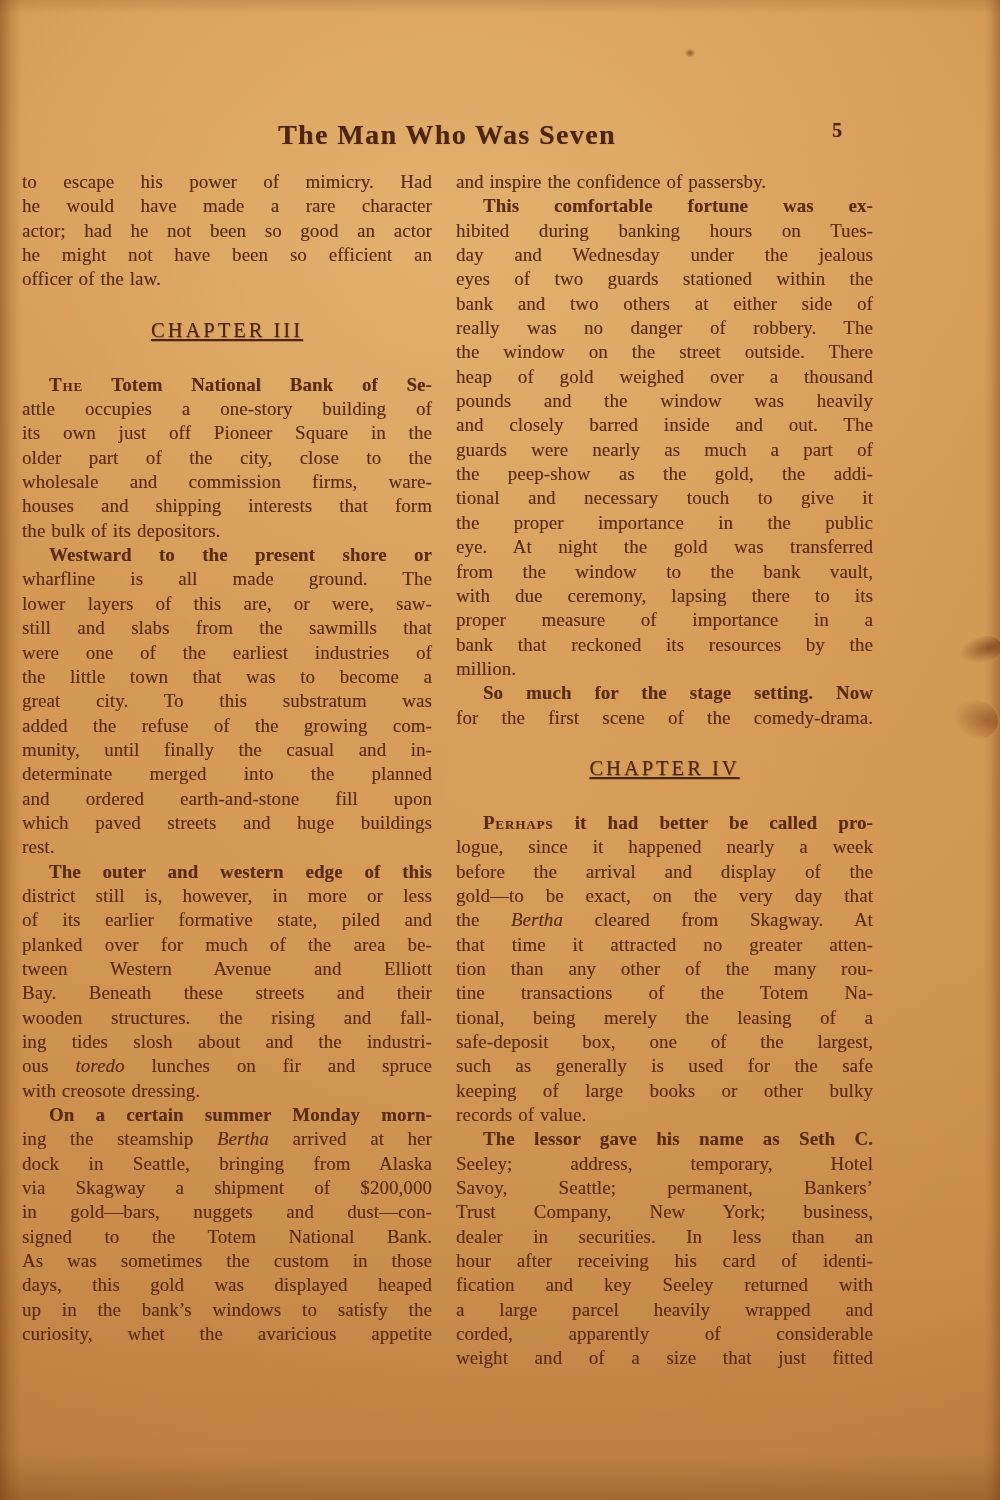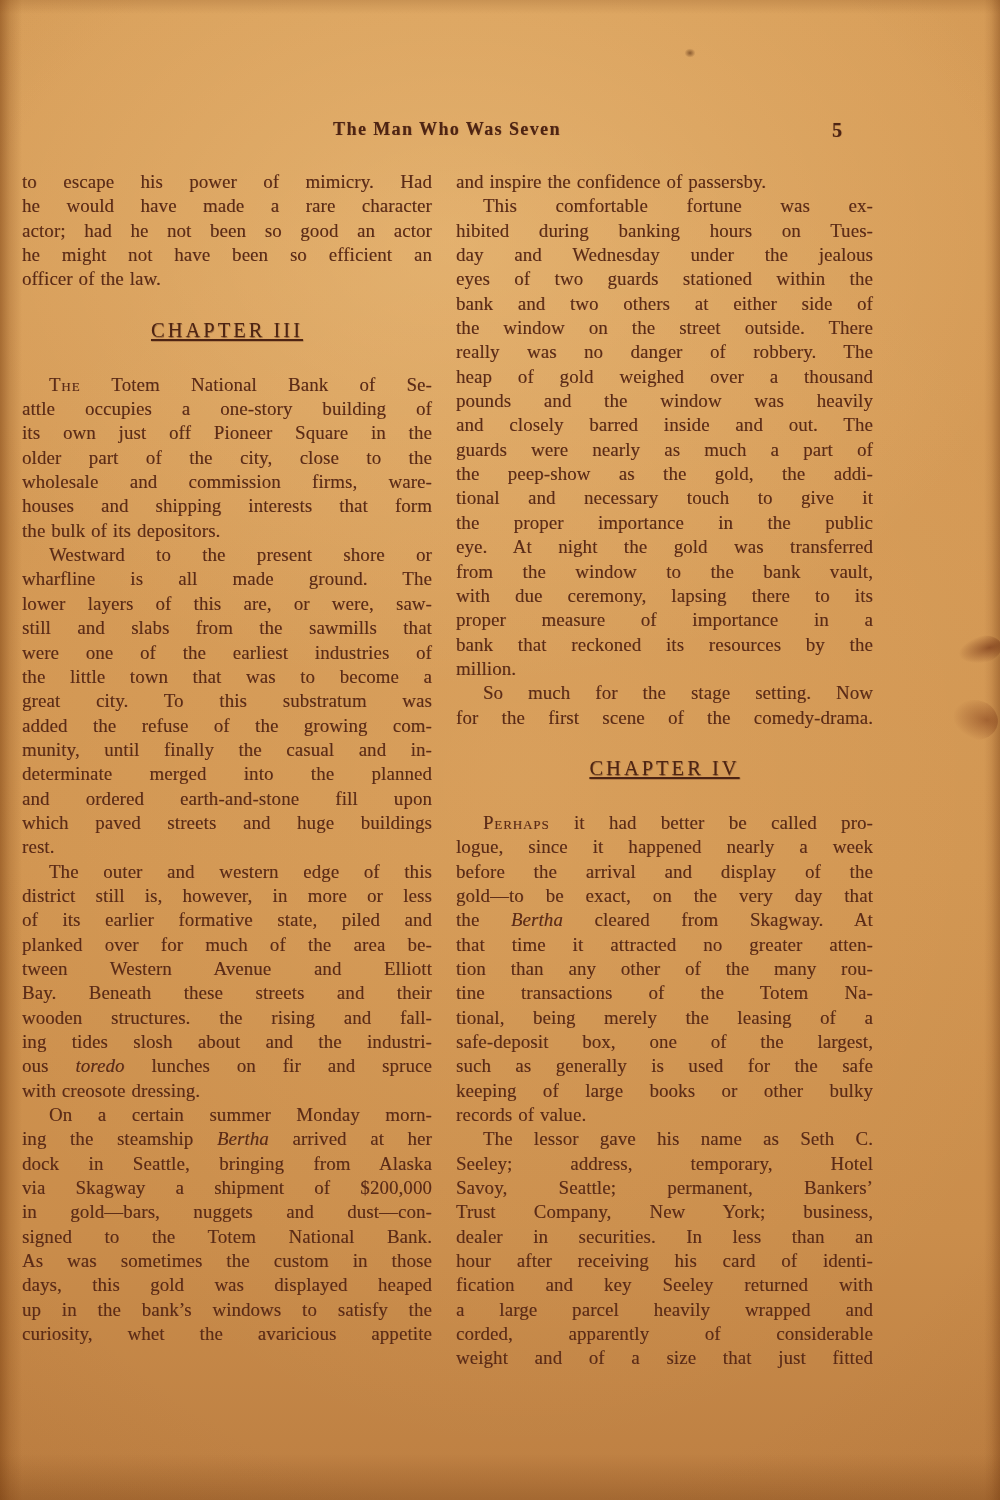--- a/index.html
+++ b/index.html
@@ -38,21 +38,21 @@
     background:radial-gradient(ellipse at 72% 50%, rgba(96,30,8,0.55), rgba(96,30,8,0) 70%);}
   .blemish-2{left:952px;top:700px;width:46px;height:40px;transform:rotate(10deg);
     background:radial-gradient(ellipse at 75% 45%, rgba(110,40,12,0.45), rgba(110,40,12,0) 70%);}
   .blemish-3{left:684px;top:48px;width:12px;height:10px;
     background:radial-gradient(ellipse, rgba(70,30,8,0.55), rgba(70,30,8,0) 65%);}
 
   .content{position:absolute;left:22px;top:0;width:850px;}
   .running-header{position:absolute;top:119px;left:0;width:100%;height:30px;}
   .header-title{
     position:absolute;left:0;right:0;text-align:center;
-    font-weight:bold;font-size:18px;letter-spacing:1.4px;
+    font-weight:bold;font-size:28px;letter-spacing:1.4px;
     color:var(--ink-heading);
     text-shadow:0.4px 0.4px 0.7px rgba(78,36,19,0.45);
   }
   .page-number{
     position:absolute;right:30px;top:0;
     font-weight:bold;font-size:20px;color:var(--ink-heading);
     text-shadow:0.4px 0.4px 0.7px rgba(78,36,19,0.45);
   }
   .columns{
     position:absolute;top:170px;left:0;
@@ -65,21 +65,21 @@
   .para{margin:0;}
   .line{
     font-size:18.8px;line-height:24.35px;
     color:var(--ink);
     text-align:justify;text-align-last:justify;
     letter-spacing:0.15px;word-spacing:1px;
     text-shadow:0.4px 0.4px 0.6px rgba(91,43,23,0.42);
     white-space:normal;
   }
   .line.last{text-align-last:left;}
-  .para.indent .line:first-child{text-indent:27px;}
+  .para.indent .line:first-child{text-indent:27px;font-weight:bold;}
   .chapter-heading{
     text-align:center;
     font-size:20.5px;line-height:25px;
     letter-spacing:3px;
     color:var(--ink-heading);
     margin:26px 0 30px 0;
     text-shadow:0.5px 0.5px 0.7px rgba(78,36,19,0.5);
     text-decoration:underline;
   }
   .sc{font-variant:small-caps;letter-spacing:0.9px;}
@@ -164,22 +164,22 @@
       <div class="column column-right">
           <div class="para">
             <div class="line last">and inspire the confidence of passersby.</div>
           </div>
           <div class="para indent">
             <div class="line">This comfortable fortune was ex-</div>
             <div class="line">hibited during banking hours on Tues-</div>
             <div class="line">day and Wednesday under the jealous</div>
             <div class="line">eyes of two guards stationed within the</div>
             <div class="line">bank and two others at either side of</div>
+            <div class="line">really was no danger of robbery.  The</div>
             <div class="line">the window on the street outside.  There</div>
-            <div class="line">really was no danger of robbery.  The</div>
             <div class="line">heap of gold weighed over a thousand</div>
             <div class="line">pounds and the window was heavily</div>
             <div class="line">and closely barred inside and out.  The</div>
             <div class="line">guards were nearly as much a part of</div>
             <div class="line">the peep-show as the gold, the addi-</div>
             <div class="line">tional and necessary touch to give it</div>
             <div class="line">the proper importance in the public</div>
             <div class="line">eye.  At night the gold was transferred</div>
             <div class="line">from the window to the bank vault,</div>
             <div class="line">with due ceremony, lapsing there to its</div>

